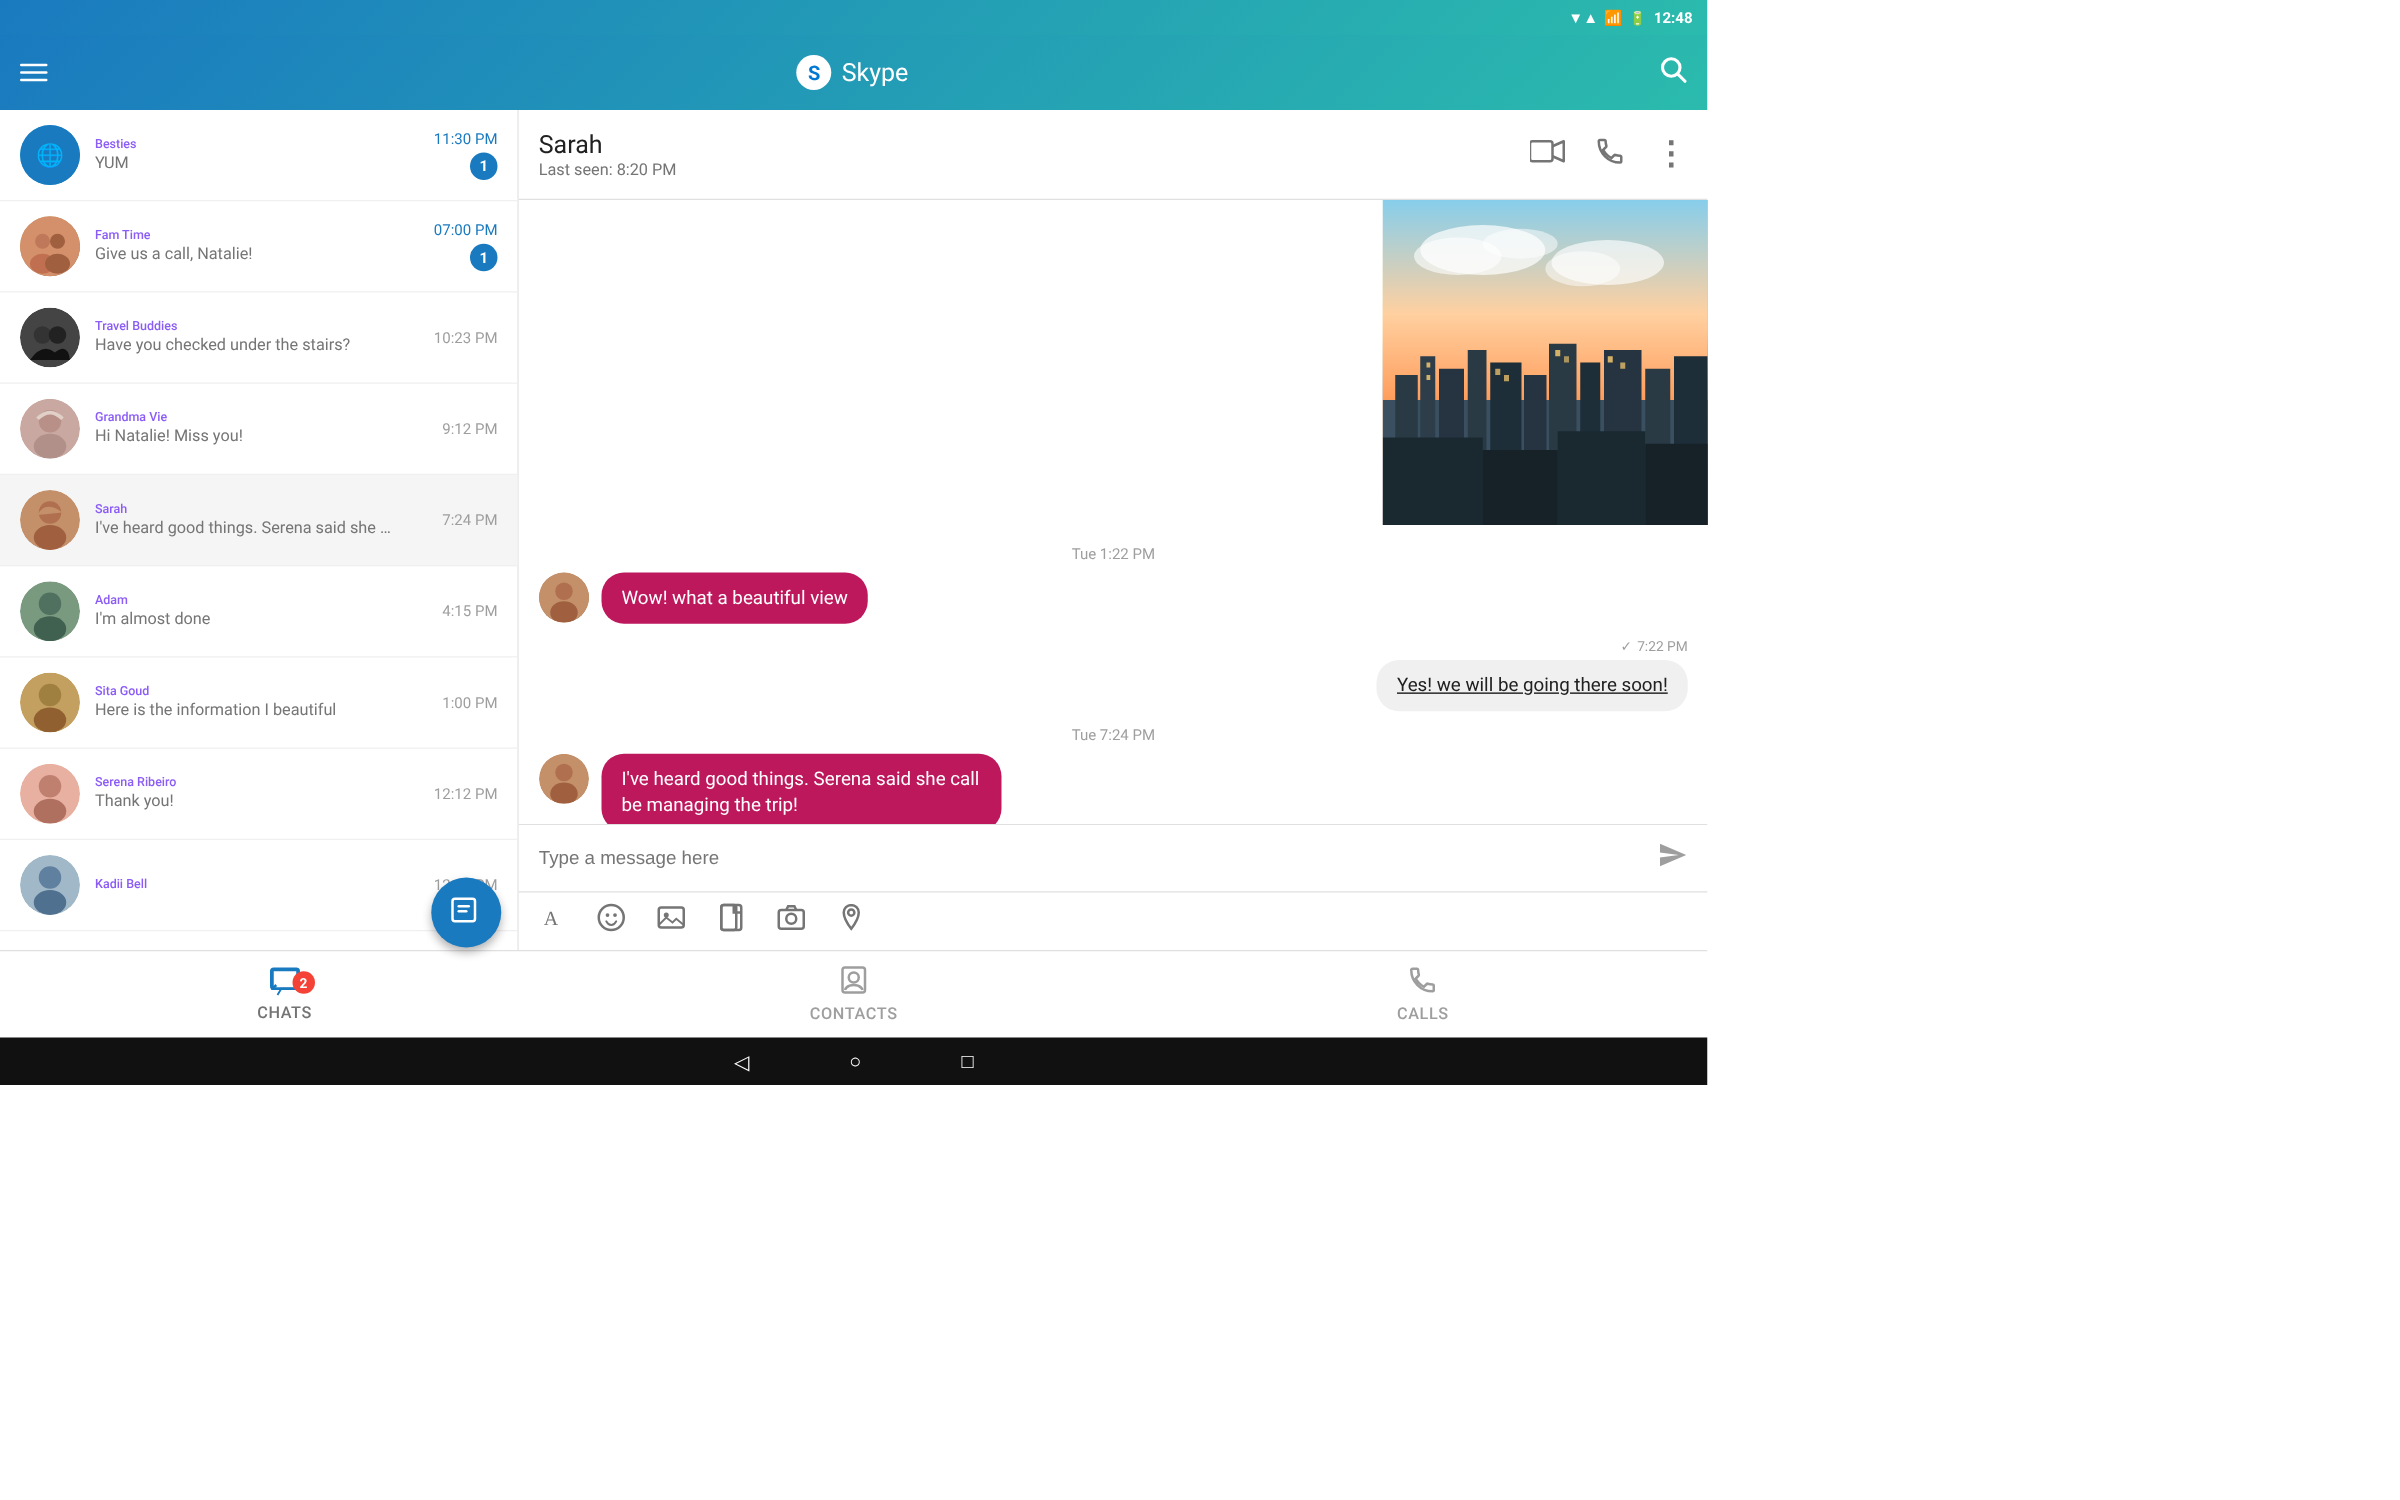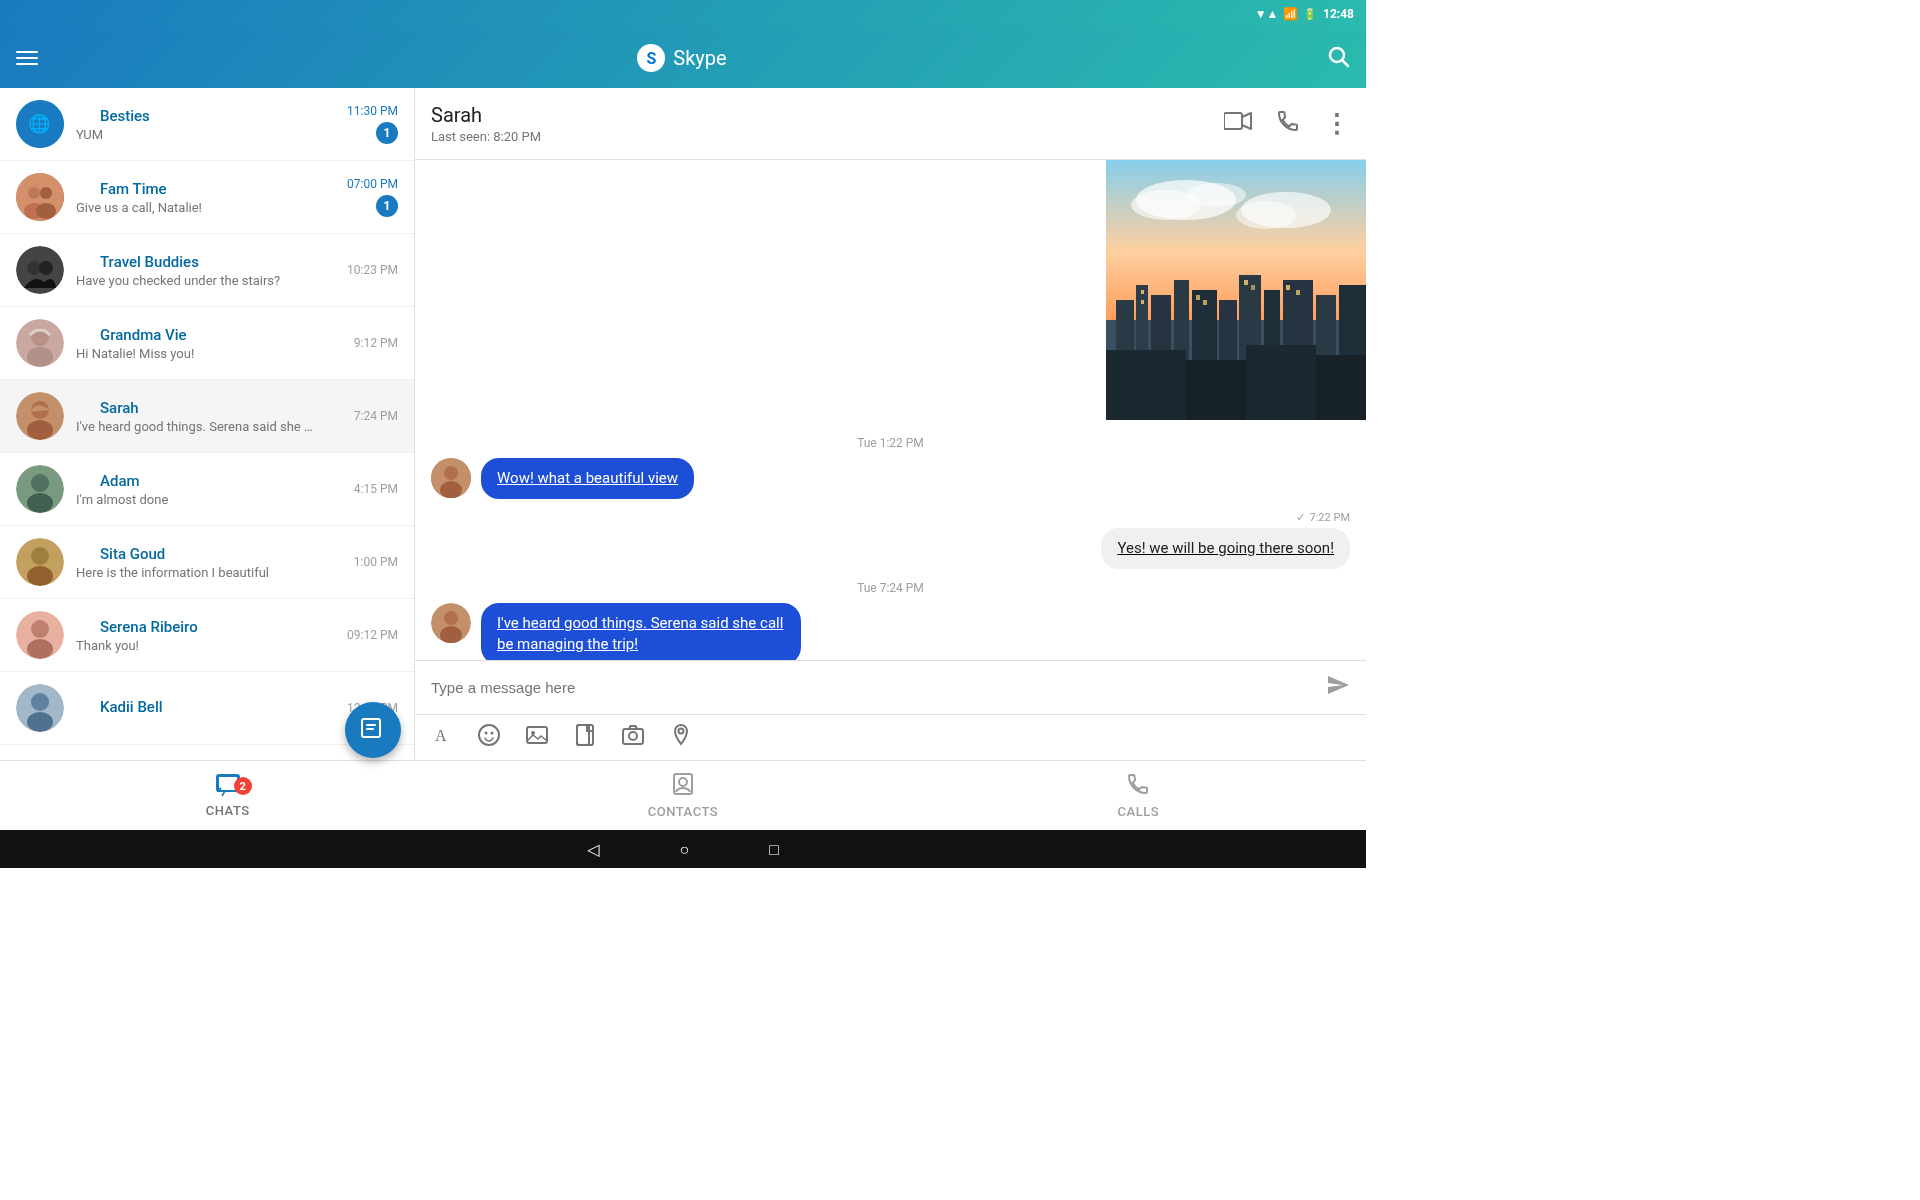--- a/index.html
+++ b/index.html
@@ -56,21 +56,21 @@
       border-radius: 50%;
       flex-shrink: 0;
       margin-right: 12px;
       overflow: hidden;
       position: relative;
     }
     
     .av-besties { background: linear-gradient(135deg, #4db6e0, #1a7abf); display: flex; align-items: center; justify-content: center; }
 
     .chat-info { flex: 1; min-width: 0; }
-    .chat-name { font-size: 15px; font-weight: 500; color: #0369a1; margin-left: 24px; }
+    .chat-name { font-size: 10px; font-weight: 500; color: #8b5cf6; }
     .chat-preview { font-size: 13px; color: #757575; white-space: nowrap; overflow: hidden; text-overflow: ellipsis; margin-top: 2px; max-width: 240px; }
     .chat-meta { display: flex; flex-direction: column; align-items: flex-end; gap: 4px; }
     .chat-time { font-size: 12px; color: #1a7abf; white-space: nowrap; }
     .chat-time.grey { color: #9e9e9e; }
     .badge {
       background: #1a7abf;
       color: #fff;
       border-radius: 50%;
       width: 22px;
       height: 22px;
@@ -125,21 +125,21 @@
 
     .msg-bubble {
       background: #1a7abf;
       color: #fff;
       border-radius: 18px;
       padding: 10px 16px;
       font-size: 15px;
       max-width: 380px;
       line-height: 1.4;
     }
-    .msg-bubble.received { background: #1d4ed8; text-decoration: underline; }
+    .msg-bubble.received { background: #be185d; }
     .msg-bubble.sent { background: #f0f0f0; color: #212121; }
     .msg-sent-time { font-size: 11px; color: #9e9e9e; text-align: right; margin-bottom: 4px; display: flex; align-items: center; justify-content: flex-end; gap: 4px; }
     .checkmark { color: #9e9e9e; font-size: 11px; }
 
     
     .input-area {
       border-top: 1px solid #e0e0e0;
       padding: 12px 16px;
       display: flex;
       align-items: center;
@@ -399,21 +399,21 @@
                 <rect width="48" height="48" fill="#e8b0a0" rx="24"></rect>
                 <circle cx="24" cy="18" r="9" fill="#c08070"></circle>
                 <ellipse cx="24" cy="38" rx="13" ry="10" fill="#b07060"></ellipse>
               </svg>
           </div>
           <div class="chat-info">
             <div class="chat-name">Serena Ribeiro</div>
             <div class="chat-preview">Thank you!</div>
           </div>
           <div class="chat-meta">
-            <span class="chat-time grey">09:12 PM</span>
+            <span class="chat-time grey">12:12 PM</span>
           </div>
         </div>
 
         <div class="chat-item">
           <div class="avatar" style="overflow:hidden;">
             <svg width="48" height="48" viewBox="0 0 48 48">
                 <rect width="48" height="48" fill="#a0b8c8" rx="24"></rect>
                 <circle cx="24" cy="18" r="9" fill="#6080a0"></circle>
                 <ellipse cx="24" cy="38" rx="13" ry="10" fill="#507090"></ellipse>
               </svg>

